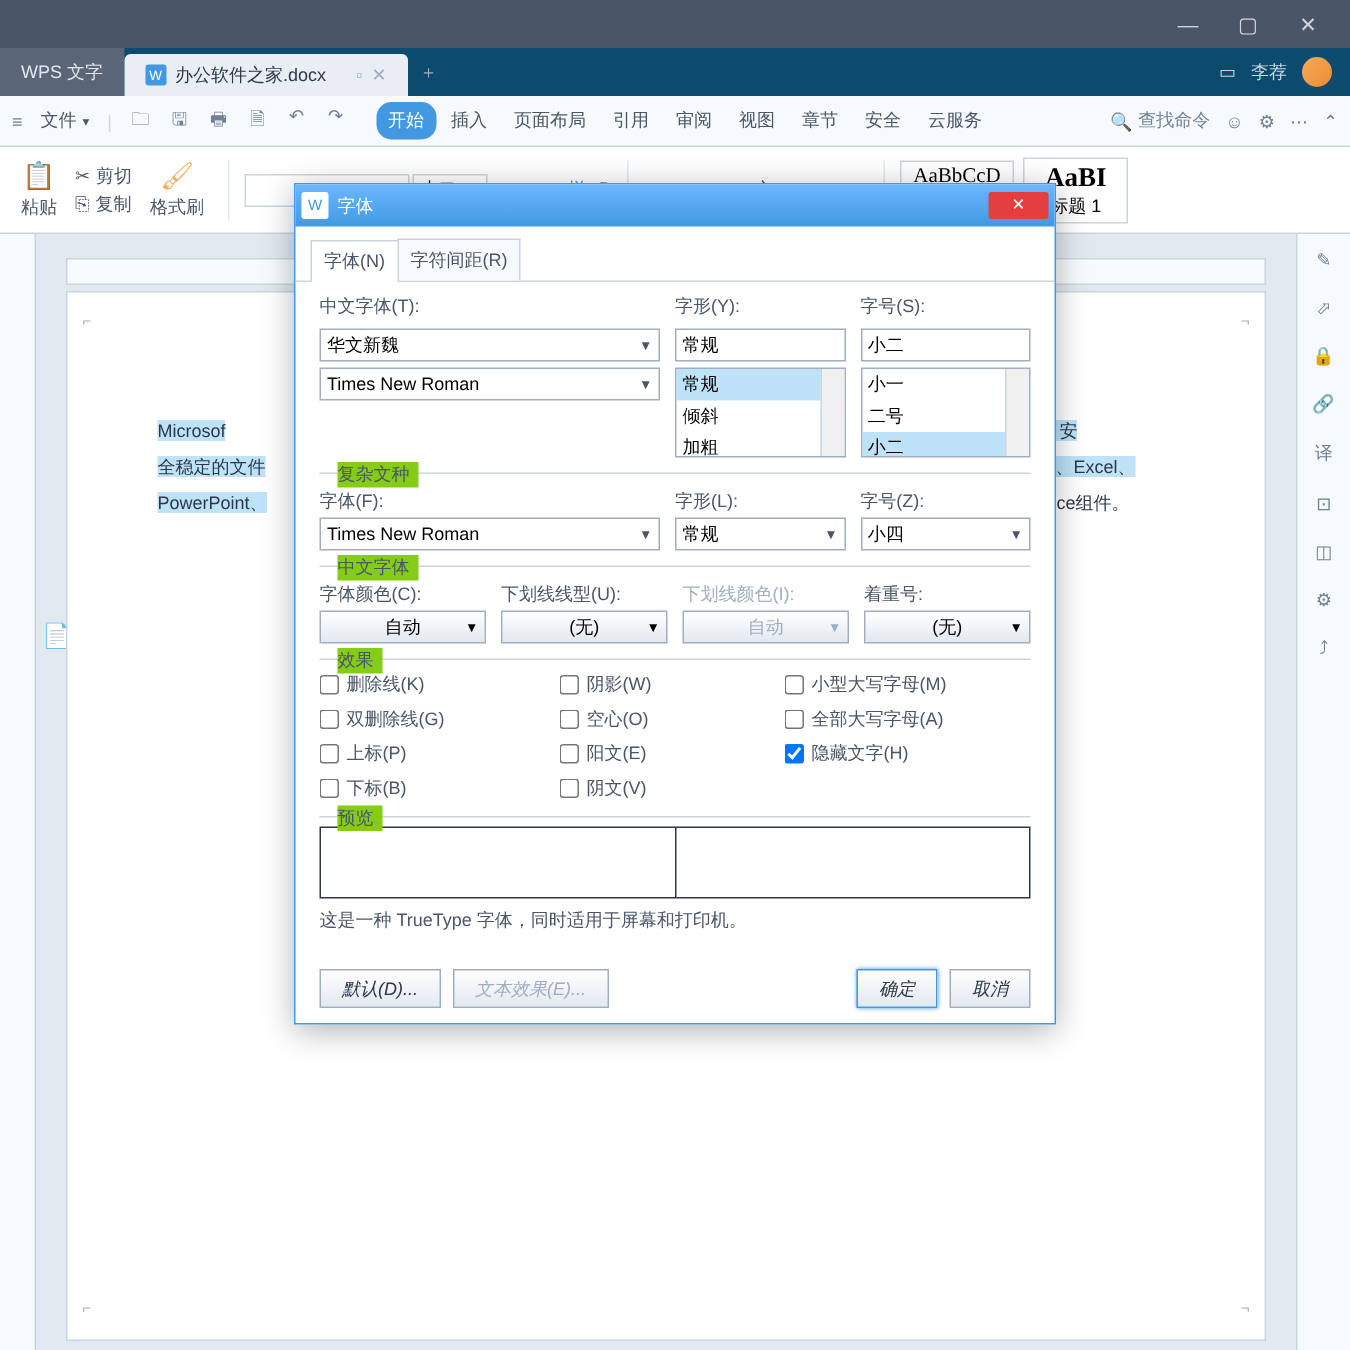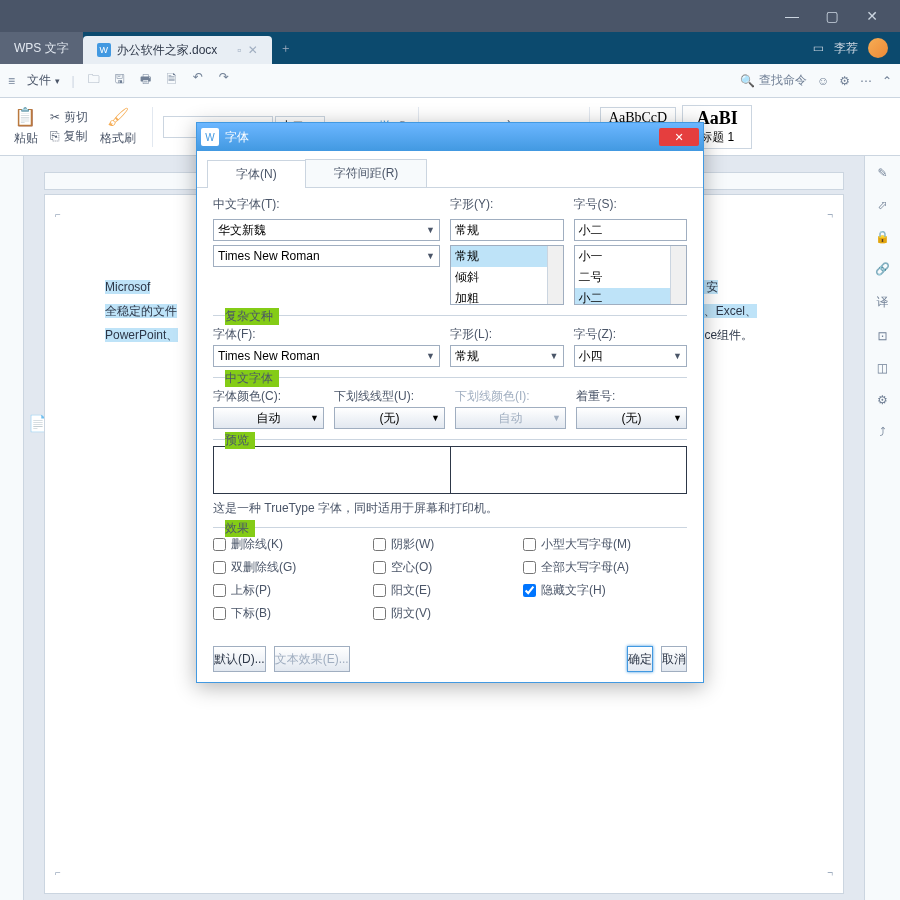--- a/index.html
+++ b/index.html
@@ -43,21 +43,21 @@
 .page .sel{background:#bee3f8;}
 .side-icons{width:36px;background:#f7fafc;border-left:1px solid #cbd5e0;display:flex;flex-direction:column;align-items:center;padding-top:10px;gap:18px;color:#718096;font-size:16px;}
 .clip-icon{position:absolute;left:4px;top:258px;color:#4299e1;font-size:16px;}
 
 
 .dialog{position:absolute;left:196px;top:122px;width:508px;background:#fff;border:1px solid #4299e1;box-shadow:0 4px 20px rgba(0,0,0,.3);}
 .dlg-title{height:28px;background:linear-gradient(#6bb6ff,#4299e1);display:flex;align-items:center;padding:0 4px;color:#fff;}
 .dlg-title .ic{width:18px;height:18px;background:#fff;border-radius:2px;color:#4299e1;display:inline-flex;align-items:center;justify-content:center;margin-right:6px;font-size:10px;}
 .dlg-close{margin-left:auto;width:40px;height:18px;background:#e53e3e;color:#fff;text-align:center;border-radius:2px;font-size:11px;line-height:18px;}
 .dlg-tabs{display:flex;border-bottom:1px solid #cbd5e0;padding:8px 10px 0;}
-.dlg-tab{padding:5px 28px;border:1px solid #cbd5e0;border-bottom:none;background:#f7fafc;color:#4a5568;margin-right:-1px;}
+.dlg-tab{padding:5px 8px;border:1px solid #cbd5e0;border-bottom:none;background:#f7fafc;color:#4a5568;margin-right:-1px;}
 .dlg-tab.active{background:#fff;position:relative;top:1px;}
 .dlg-body{padding:8px 16px 14px;}
 .row{display:flex;gap:10px;margin-bottom:4px;}
 .col{flex:1;}
 .lbl{color:#4a5568;margin-bottom:2px;display:block;}
 .combo{height:22px;border:1px solid #a0aec0;background:#fff;display:flex;align-items:center;padding:0 4px;justify-content:space-between;}
 .combo .arr{color:#4a5568;font-size:9px;}
 .listbox{border:1px solid #a0aec0;background:#fff;height:60px;overflow:hidden;position:relative;}
 .listbox .item{padding:2px 4px;}
 .listbox .item.sel{background:#bee3f8;}
@@ -68,21 +68,21 @@
 .combo-sm .arr{position:absolute;right:4px;font-size:9px;}
 .combo-sm.dis{color:#a0aec0;}
 .chk-grid{display:grid;grid-template-columns:160px 150px 170px;gap:6px 0;margin-top:6px;}
 .chk{display:flex;align-items:center;gap:5px;color:#4a5568;}
 .chk input{width:13px;height:13px;}
 .preview{border:1px solid #2d3748;height:48px;margin-top:4px;display:flex;}
 .preview div{flex:1;border-right:1px solid #2d3748;}
 .preview div:last-child{border:none;}
 .hint{color:#4a5568;margin-top:6px;}
 .dlg-footer{display:flex;gap:8px;padding:10px 16px;align-items:center;}
-.btn{height:26px;padding:0 0;border:1px solid #a0aec0;background:linear-gradient(#fff,#e2e8f0);color:#2d3748;display:inline-flex;align-items:center;}
+.btn{height:26px;padding:0 14px;border:1px solid #a0aec0;background:linear-gradient(#fff,#e2e8f0);color:#2d3748;display:inline-flex;align-items:center;font-style:italic;}
 .btn.dis{color:#a0aec0;}
 .btn.primary{border-color:#4299e1;box-shadow:0 0 3px #4299e1;}
 .dlg-footer .sp{flex:1;}
 .doc-marker{position:absolute;color:#a0aec0;font-size:10px;}
 </style>
 </head>
 <body>
 
 <div class="titlebar">
   <div class="titlebar-spacer"></div>
@@ -114,20 +114,31 @@
       <span style="font-size:9px;">▾</span>
     </div>
   <span style="color:#cbd5e0;">|</span>
   <div class="menu-icons">
     <span>🗀</span>
     <span>🖫</span>
     <span>🖶</span>
     <span>🗎</span>
     <span>↶</span>
     <span>↷</span>
+  </div>
+  <div class="menu-tabs">
+    <div class="menu-tab active">开始</div>
+    <div class="menu-tab">插入</div>
+    <div class="menu-tab">页面布局</div>
+    <div class="menu-tab">引用</div>
+    <div class="menu-tab">审阅</div>
+    <div class="menu-tab">视图</div>
+    <div class="menu-tab">章节</div>
+    <div class="menu-tab">安全</div>
+    <div class="menu-tab">云服务</div>
   </div>
   <div class="menu-right">
     <div class="search-cmd">
         <span>🔍</span>
         <span>查找命令</span>
       </div>
     <span>☺</span>
     <span>⚙</span>
     <span>⋯</span>
     <span>⌃</span>
@@ -342,76 +353,76 @@
             <span class="lbl">着重号:</span>
             <div class="combo-sm">
               <span>(无)</span>
               <span class="arr">▼</span>
             </div>
           </div>
       </div>
     </div>
 
     <div class="fieldset">
+        <span class="fieldset-label">效果</span>
+      <div class="chk-grid">
+        <label class="chk">
+            <input type="checkbox" style="">
+            <span>删除线(K)</span>
+          </label>
+        <label class="chk">
+            <input type="checkbox" style="">
+            <span>阴影(W)</span>
+          </label>
+        <label class="chk">
+            <input type="checkbox" style="">
+            <span>小型大写字母(M)</span>
+          </label>
+        <label class="chk">
+            <input type="checkbox" style="">
+            <span>双删除线(G)</span>
+          </label>
+        <label class="chk">
+            <input type="checkbox" style="">
+            <span>空心(O)</span>
+          </label>
+        <label class="chk">
+            <input type="checkbox" style="">
+            <span>全部大写字母(A)</span>
+          </label>
+        <label class="chk">
+            <input type="checkbox" style="">
+            <span>上标(P)</span>
+          </label>
+        <label class="chk">
+            <input type="checkbox" style="">
+            <span>阳文(E)</span>
+          </label>
+        <label class="chk">
+            <input type="checkbox" checked="" style="">
+            <span>隐藏文字(H)</span>
+          </label>
+        <label class="chk">
+            <input type="checkbox" style="">
+            <span>下标(B)</span>
+          </label>
+        <label class="chk">
+            <input type="checkbox" style="">
+            <span>阴文(V)</span>
+          </label>
+      </div>
+    </div>
+
+    <div class="fieldset">
         <span class="fieldset-label">预览</span>
       <div class="preview">
           <div></div>
           <div></div>
         </div>
       <div class="hint">这是一种 TrueType 字体，同时适用于屏幕和打印机。</div>
-    </div>
-
-    <div class="fieldset">
-        <span class="fieldset-label">效果</span>
-      <div class="chk-grid">
-        <label class="chk">
-            <input type="checkbox" style="">
-            <span>删除线(K)</span>
-          </label>
-        <label class="chk">
-            <input type="checkbox" style="">
-            <span>阴影(W)</span>
-          </label>
-        <label class="chk">
-            <input type="checkbox" style="">
-            <span>小型大写字母(M)</span>
-          </label>
-        <label class="chk">
-            <input type="checkbox" style="">
-            <span>双删除线(G)</span>
-          </label>
-        <label class="chk">
-            <input type="checkbox" style="">
-            <span>空心(O)</span>
-          </label>
-        <label class="chk">
-            <input type="checkbox" style="">
-            <span>全部大写字母(A)</span>
-          </label>
-        <label class="chk">
-            <input type="checkbox" style="">
-            <span>上标(P)</span>
-          </label>
-        <label class="chk">
-            <input type="checkbox" style="">
-            <span>阳文(E)</span>
-          </label>
-        <label class="chk">
-            <input type="checkbox" checked="" style="">
-            <span>隐藏文字(H)</span>
-          </label>
-        <label class="chk">
-            <input type="checkbox" style="">
-            <span>下标(B)</span>
-          </label>
-        <label class="chk">
-            <input type="checkbox" style="">
-            <span>阴文(V)</span>
-          </label>
-      </div>
     </div>
   </div>
   <div class="dlg-footer">
     <button class="btn">默认(D)...</button>
     <button class="btn dis">文本效果(E)...</button>
     <div class="sp"></div>
     <button class="btn primary">确定</button>
     <button class="btn">取消</button>
   </div>
 </div>

